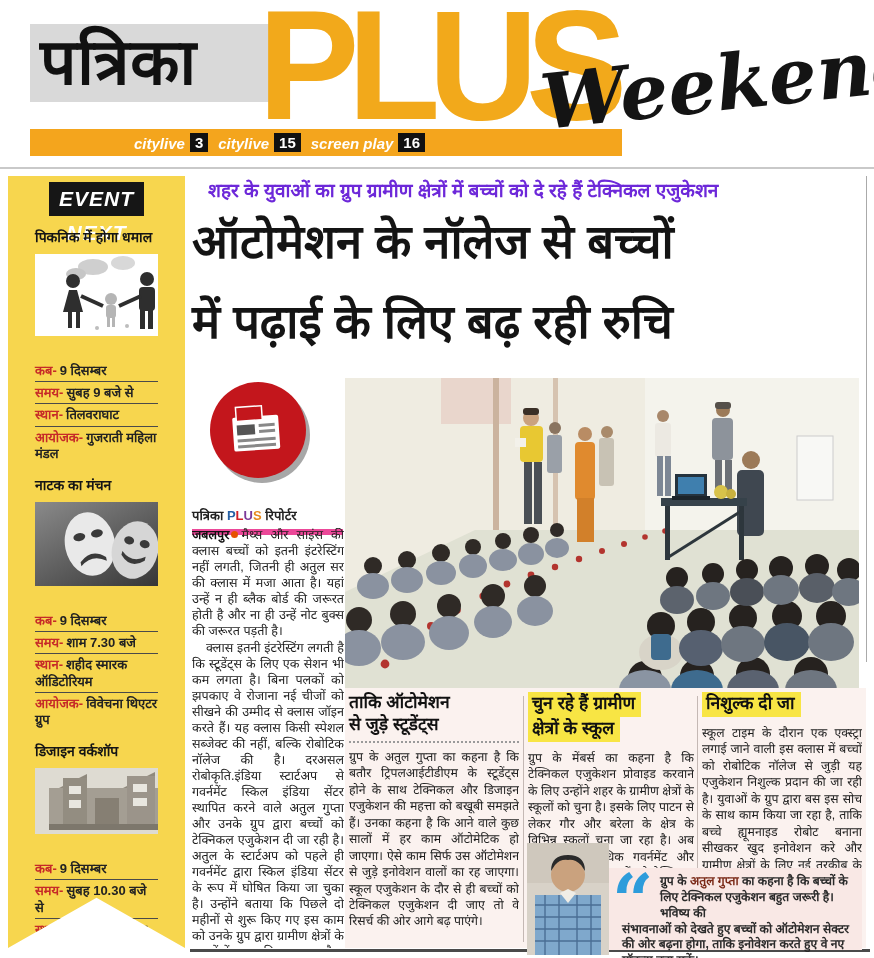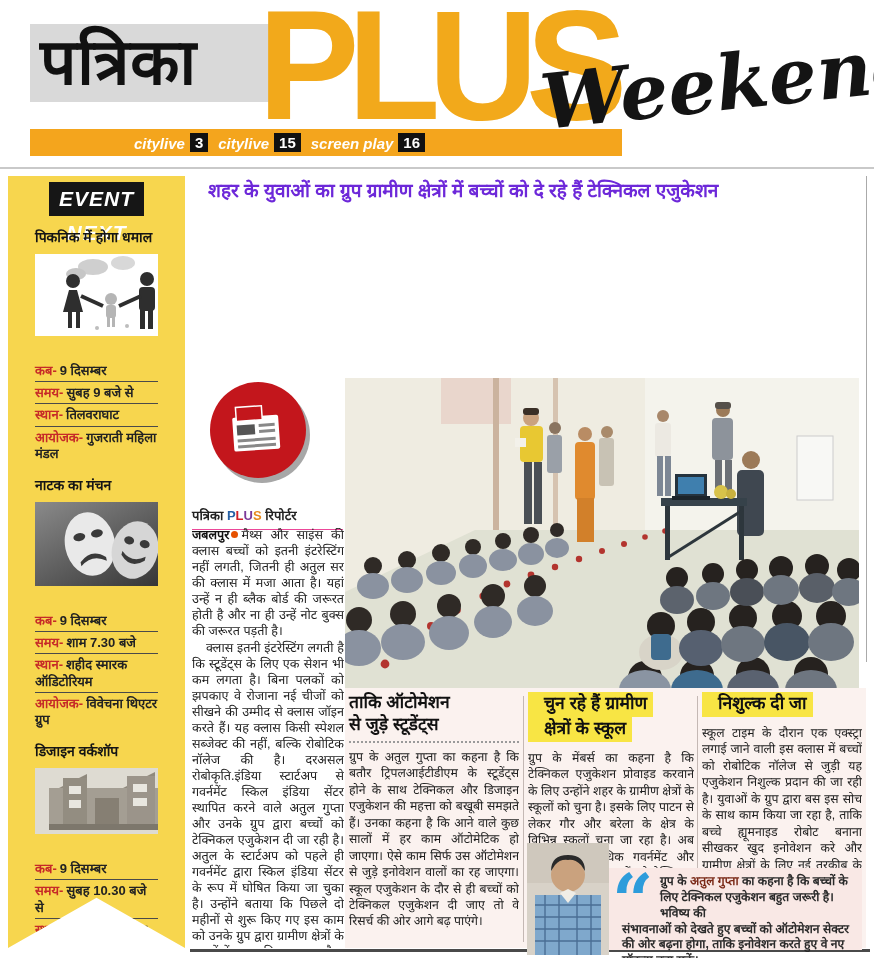--- a/index.html
+++ b/index.html
@@ -33,38 +33,38 @@
 
   
   .kicker{position:absolute;left:208px;top:177px;width:670px;font-size:19px;font-weight:700;color:#6d28d9;}
   .headline{position:absolute;left:192px;top:202px;width:678px;font-size:47px;font-weight:800;color:#141414;line-height:80px;}
 
   
   .logo-wrap{position:absolute;left:210px;top:382px;width:96px;height:96px;z-index:4;}
   .logo-circle{width:96px;height:96px;border-radius:50%;background:#C3161C;box-shadow:4px 5px 0 rgba(60,60,60,.45);display:flex;align-items:center;justify-content:center;}
   .excl{position:absolute;left:192px;top:455px;width:145px;height:48px;background:#EAE8E5;border-bottom:3px solid #C8201E;z-index:2;
     display:flex;align-items:flex-end;justify-content:center;font-size:20px;font-weight:800;color:#1a1a1a;padding-bottom:6px;}
-  .byline{position:absolute;left:192px;top:506px;width:151px;font-size:13px;font-weight:bold;color:#222;border-bottom:1px solid #ec4899;padding-bottom:5px;}
+  .byline{position:absolute;left:192px;top:506px;width:151px;font-size:13px;font-weight:bold;color:#222;border-bottom:6px solid #ec4899;padding-bottom:5px;}
   .c-blue{color:#2660A4;} .c-red{color:#D02128;} .c-purple{color:#7C3A99;} .c-orange{color:#E78A1E;}
   .story{position:absolute;left:192px;top:528px;width:152px;height:420px;overflow:hidden;
     font-size:12.6px;line-height:1.27;text-align:justify;color:#1c1c1c;font-weight:500;}
   .story p{margin:0;}
   .story p+p{text-indent:14px;margin-top:1px;}
   .dateline{font-weight:800;color:#111;}
   .dot{display:inline-block;width:7px;height:7px;border-radius:50%;background:#E65100;margin:0 3px 1px 2px;}
 
   
   .photo{position:absolute;left:345px;top:378px;width:514px;height:318px;overflow:hidden;background:#efece1;}
 
   
   .lower-strip{position:absolute;left:345px;top:688px;width:521px;height:260px;background:#FBF2EF;}
   .vsep{position:absolute;top:696px;width:1px;height:246px;background:#c4b8b4;}
   .sec{position:absolute;top:692px;}
   .sec .h{font-size:17.5px;font-weight:800;line-height:1.25;color:#111;}
-  .sec .h .hl{background:#F8E544;padding:1px 6px 2px 16px;display:inline-block;}
+  .sec .h .hl{background:#F8E544;padding:1px 6px 2px 4px;display:inline-block;}
   .dotted{border-bottom:2px dotted #9a9a9a;margin:5px 0 6px 0;}
   .sec .b{font-size:12.3px;line-height:1.34;text-align:justify;color:#1d1d1d;font-weight:500;overflow:hidden;}
   #sec2{left:349px;width:170px;} #sec2 .b{height:208px;}
   #sec3{left:528px;width:166px;} #sec3 .b{margin-top:8px;height:140px;}
   #sec4{left:702px;width:160px;} #sec4 .b{margin-top:8px;height:150px;}
 
   
   .quote-box{position:absolute;left:545px;top:868px;width:317px;height:82px;background:#F9E8E5;overflow:hidden;}
   .quote-mark{position:absolute;left:612px;top:858px;font-size:72px;font-weight:bold;color:#2D9CDB;font-family:"DejaVu Serif","Liberation Serif",serif;z-index:3;}
   .quote-text{position:absolute;left:660px;top:874px;width:198px;font-size:12.2px;line-height:1.3;font-weight:600;color:#2a2a2a;z-index:2;}
@@ -187,20 +187,24 @@
     </div>
     <div class="ev-rows">
       <div class="ev-row sep"><span class="rl">कब-</span><span>9 दिसम्बर</span></div>
       <div class="ev-row sep"><span class="rl">समय-</span><span>सुबह 10.30 बजे से</span></div>
       <div class="ev-row sep"><span class="rl">स्थान-</span><span>ट्रिपलआईटीडीएम</span></div>
       <div class="ev-row"><span class="rl">आयोजक-</span><span>ट्रिपलआईटीडीएम एंड जापान</span></div>
     </div>
   </div>
 
   <div class="kicker">शहर के युवाओं का ग्रुप ग्रामीण क्षेत्रों में बच्चों को दे रहे हैं टेक्निकल एजुकेशन</div>
+  <div class="headline">
+    <div>ऑटोमेशन के नॉलेज से बच्चों</div>
+    <div>में पढ़ाई के लिए बढ़ रही रुचि</div>
+  </div>
 
   <div class="logo-wrap">
     <div class="logo-circle">
       <svg width="58" height="52" viewBox="0 0 58 52">
         <g transform="rotate(-4 29 26)">
           <rect x="4" y="12" width="46" height="34" rx="2" fill="#ffffff"></rect>
           <rect x="8" y="2" width="26" height="14" fill="#C3161C" stroke="#fff" stroke-width="1.5"></rect>
           <rect x="8" y="20" width="18" height="10" fill="#555"></rect>
           <rect x="30" y="20" width="16" height="3" fill="#888"></rect>
           <rect x="30" y="26" width="16" height="3" fill="#888"></rect>

